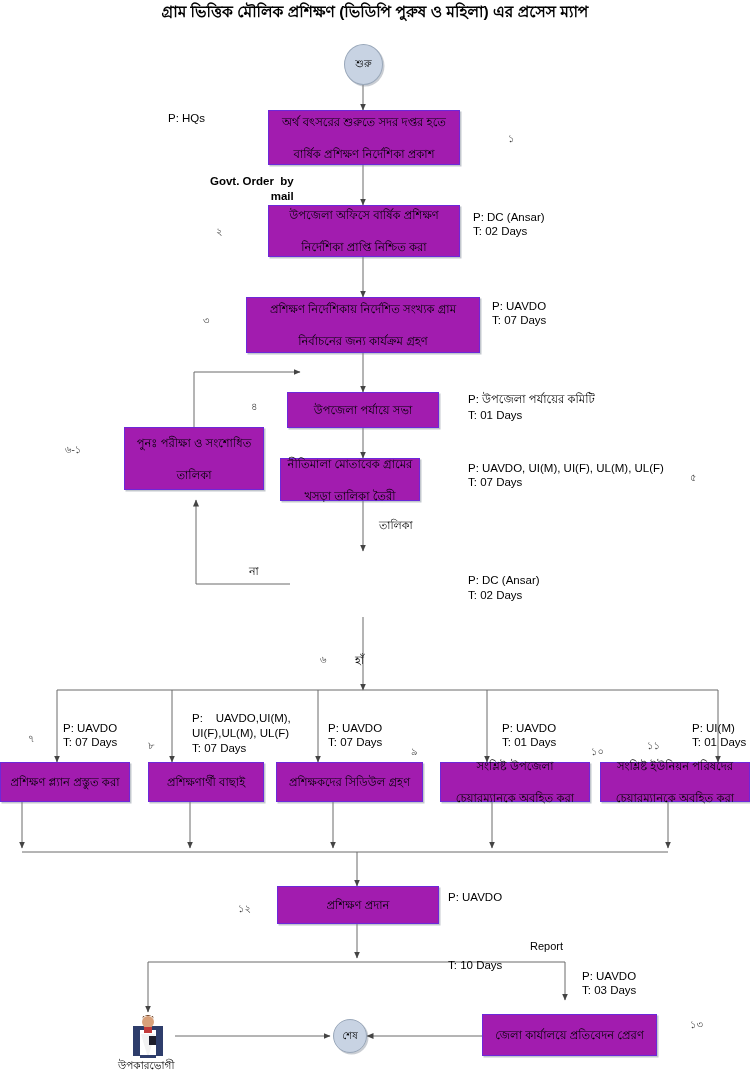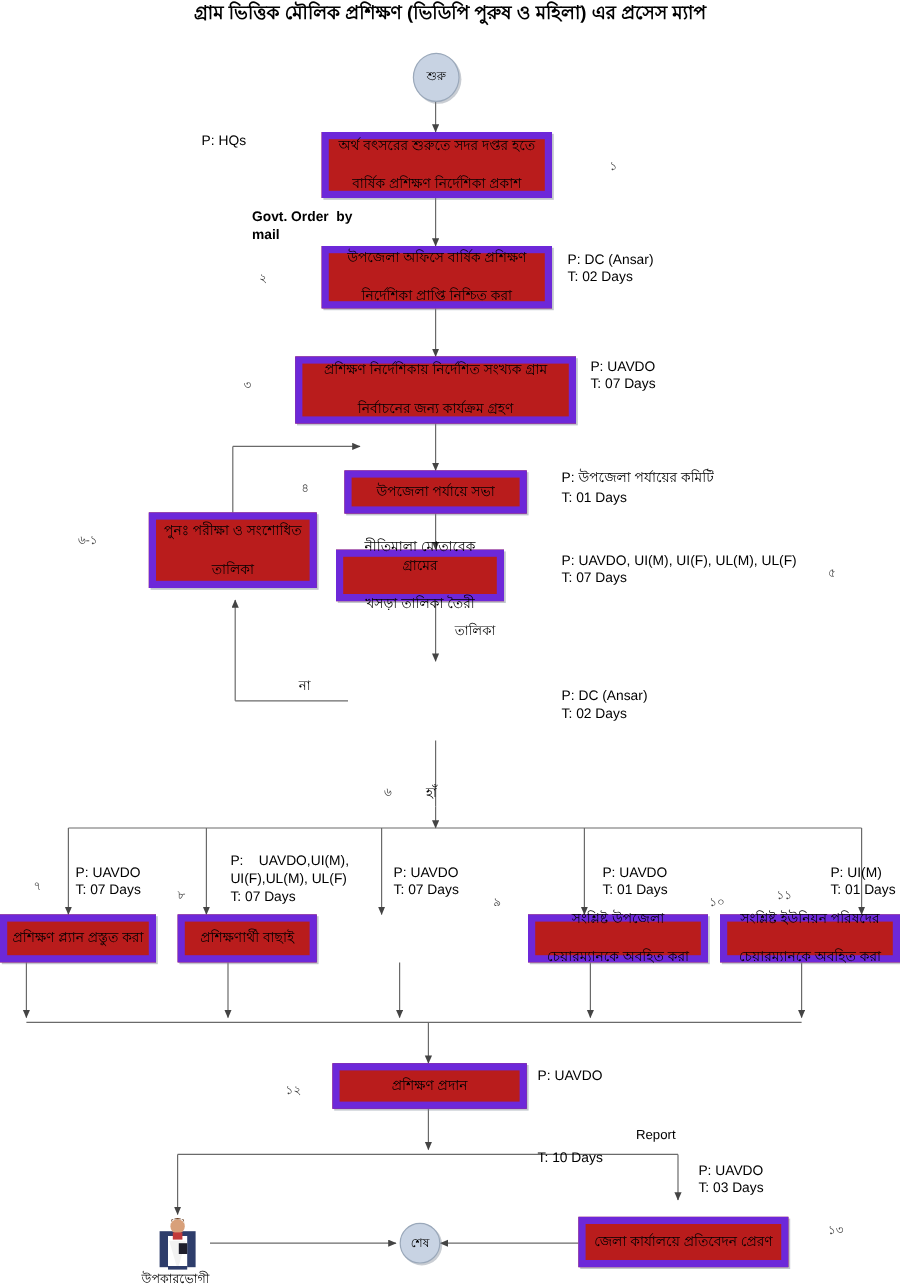--- a/index.html
+++ b/index.html
@@ -19,22 +19,22 @@
     text-align:center;
     font-size:15.5px;
     font-weight:bold;
     letter-spacing:0px;
     line-height:20px;
   }
 
   .node{
     position:absolute;
     box-sizing:border-box;
-    background:#b91c1c;
-    border:6px solid #6d28d9;
+    background:#a21caf;
+    border:1px solid #6d28d9;
     box-shadow:1.5px 1.5px 0 rgba(120,130,145,.45);
     display:flex;
     align-items:center;
     justify-content:center;
     text-align:center;
     font-size:11.5px;
     line-height:16px;
     padding:2px 4px;
   }
   .node span{display:block;width:100%;}
@@ -67,21 +67,21 @@
     font-size:11px;line-height:15px;
     width:120px;
   }
 
   .ann{
     position:absolute;
     font-size:11.5px;
     line-height:15px;
     white-space:pre;
   }
-  .ann.bold{font-weight:bold;}
+  .ann.bold{font-weight:bold;text-align:right;}
   .num{
     position:absolute;
     font-size:10px;
     color:#444;
   }
   .edge-label{
     position:absolute;
     font-size:11px;
   }
 
@@ -206,20 +206,23 @@
 
 
   <div class="node" style="left:0px;top:762px;width:130px;height:40px;">
     <span>প্রশিক্ষণ প্ল্যান প্রস্তুত করা</span>
   </div>
 
   <div class="node" style="left:148px;top:762px;width:116px;height:40px;">
     <span>প্রশিক্ষণার্থী বাছাই</span>
   </div>
 
+  <div class="node" style="left:276px;top:762px;width:147px;height:40px;">
+    <span>প্রশিক্ষকদের সিডিউল গ্রহণ</span>
+  </div>
 
   <div class="node" style="left:440px;top:762px;width:150px;height:40px;">
     <span>
       <span>সংশ্লিষ্ট উপজেলা</span><br>
       <span>চেয়ারম্যানকে অবহিত করা</span>
     </span>
   </div>
 
   <div class="node" style="left:600px;top:762px;width:150px;height:40px;">
     <span>

